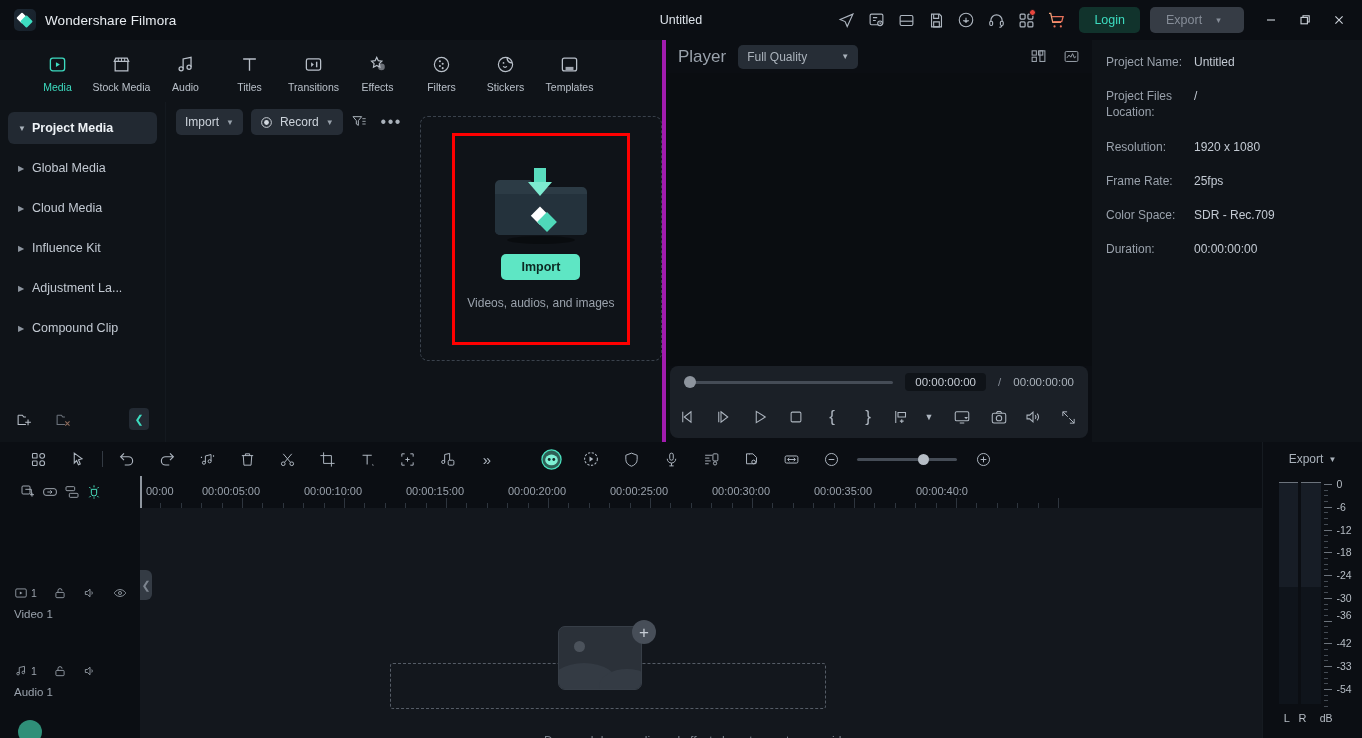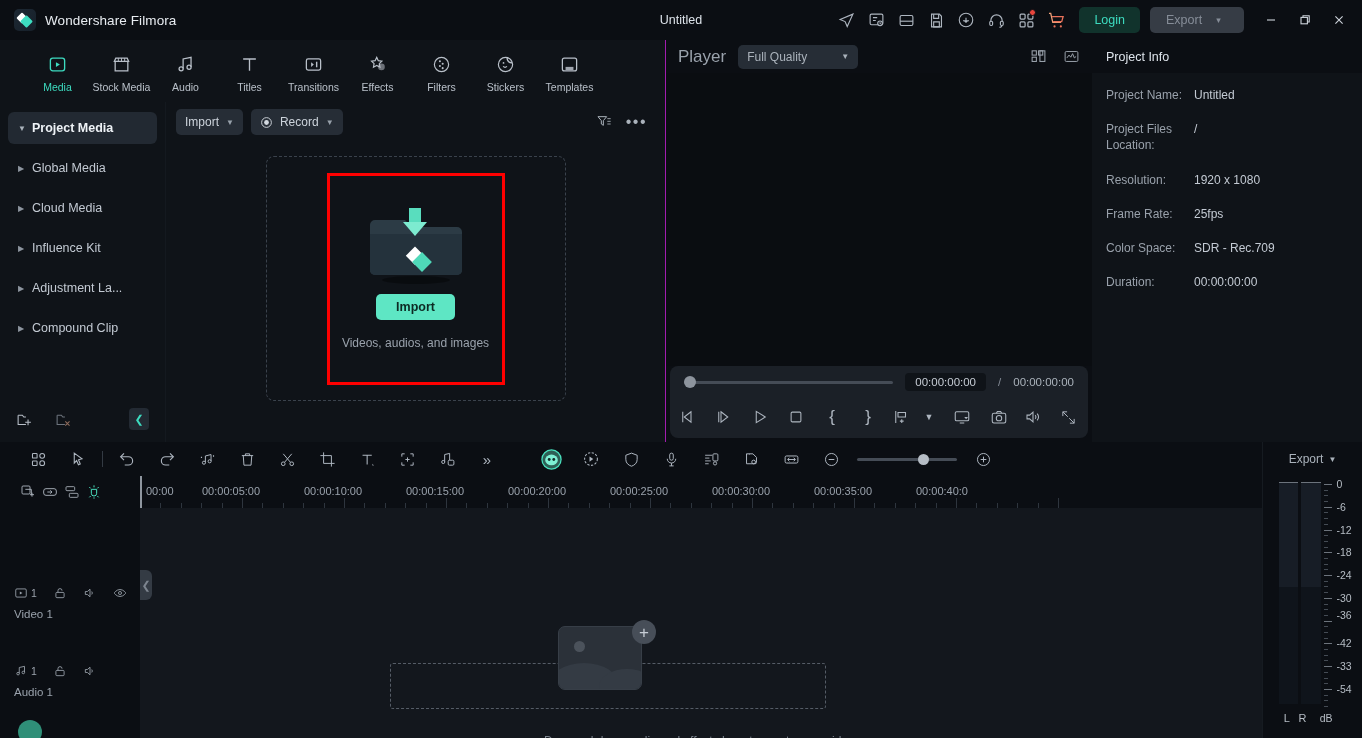--- a/index.html
+++ b/index.html
@@ -67,21 +67,21 @@
     width: 34px; height: 30px; display:flex;align-items:center;justify-content:center;
     color:#cfd5dd;
   }
 
   
   .main { display:flex; height: 402px; }
 
   
   .left-panel {
     width: 666px; background:#0f1318; display:flex; flex-direction:column;
-    border-right: 1px solid #a21caf;
+    border-right: 4px solid #a21caf;
   }
   .cat-tabs {
     height: 62px; display:flex; align-items:center; padding-left: 26px; gap: 1px;
     background:#0f1318;
   }
   .cat {
     width: 63px; display:flex; flex-direction:column; align-items:center; gap:5px;
     color:#b9c0c9; font-size:10.5px; padding-top:4px; cursor:default;
   }
   .cat .ic { height:22px; display:flex;align-items:center;justify-content:center; }
@@ -109,21 +109,21 @@
   .tree-foot {
     margin-top:auto; height: 46px; display:flex; align-items:center; gap: 22px;
     padding: 0 16px; position:relative;
   }
   .tree-foot .collapse {
     margin-left:auto; width:20px;height:22px;border-radius:4px;background:#232a33;
     display:flex;align-items:center;justify-content:center; color:#3ddcc0; font-size:11px;
   }
 
   
-  .media-area { flex:1; display:flex; flex-direction:column; background:#0f1318; min-width:0;}
+  .media-area { flex:1; display:flex; flex-direction:row; background:#0f1318; min-width:0;}
   .media-toolbar {
     height: 40px; display:flex; align-items:center; padding: 0 18px 0 10px; gap: 8px;
   }
   .pill {
     height: 26px; border-radius:5px; background:#262d36; display:flex;align-items:center;
     gap: 7px; padding: 0 9px; font-size:12px; color:#ccd3db;
   }
   .pill .chev { font-size:8px; color:#97a0aa; }
   .mt-right { margin-left:auto; display:flex; align-items:center; gap:14px; color:#aab2bb; }
   .dropzone {
@@ -640,21 +640,20 @@
             <svg width="17" height="17" viewBox="0 0 24 24" fill="none" stroke="currentColor" stroke-width="1.4">
                 <path d="M10 4H4v6M14 20h6v-6"></path>
                 <path d="M4 4l7 7M20 20l-7-7"></path>
               </svg>
           </span>
         </div>
       </div>
     </div>
 
     <div class="info-panel">
-      <div class="info-head">Project Info</div>
       <div class="info-rows">
         <div class="info-row">
           <div class="info-k">Project Name:</div>
           <div class="info-v">Untitled</div>
         </div>
         <div class="info-row">
           <div class="info-k">Project Files Location:</div>
           <div class="info-v">/</div>
         </div>
         <div class="info-row">

